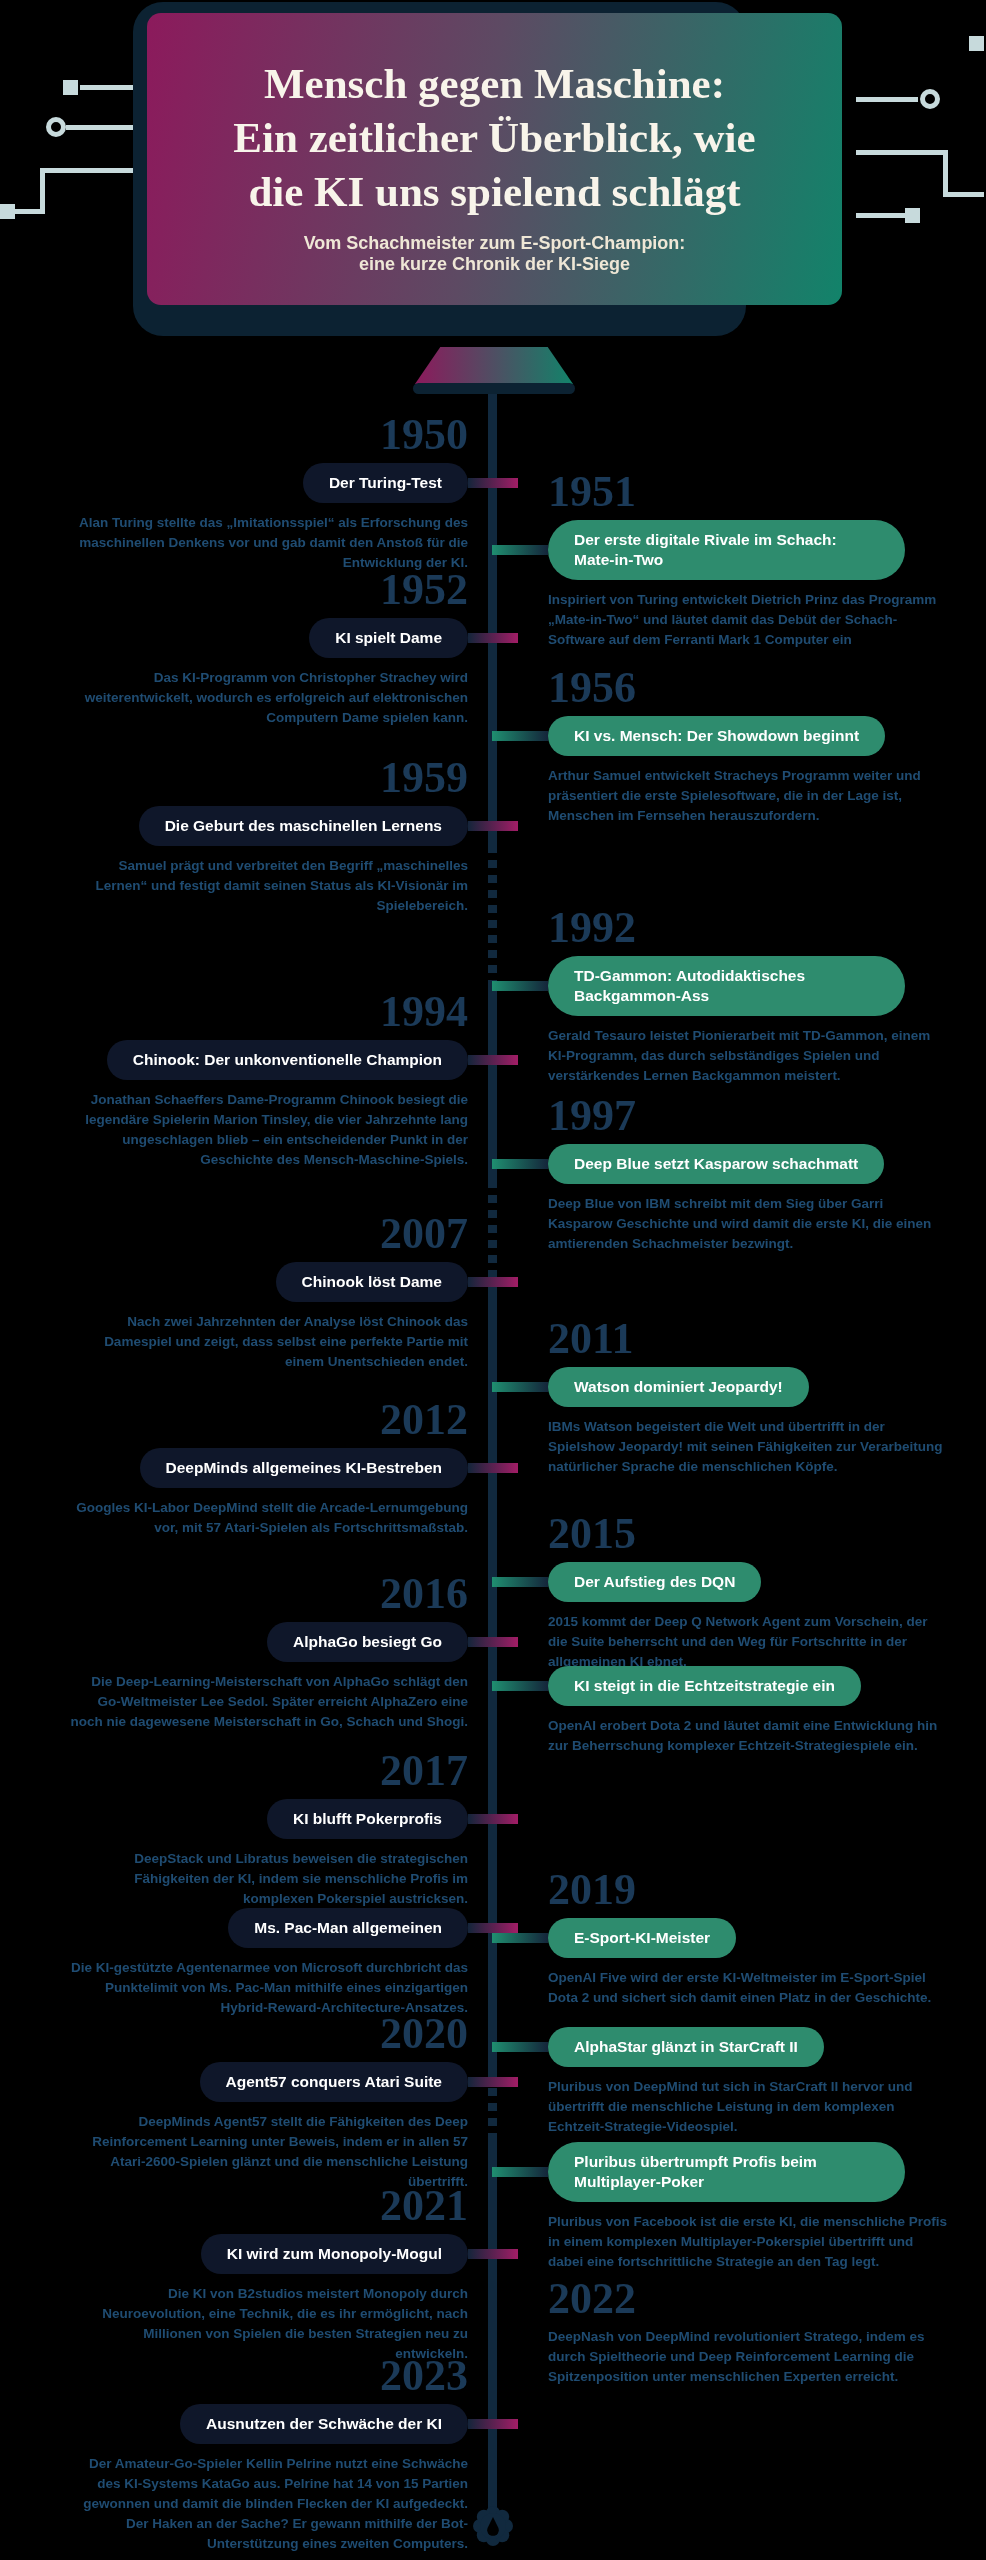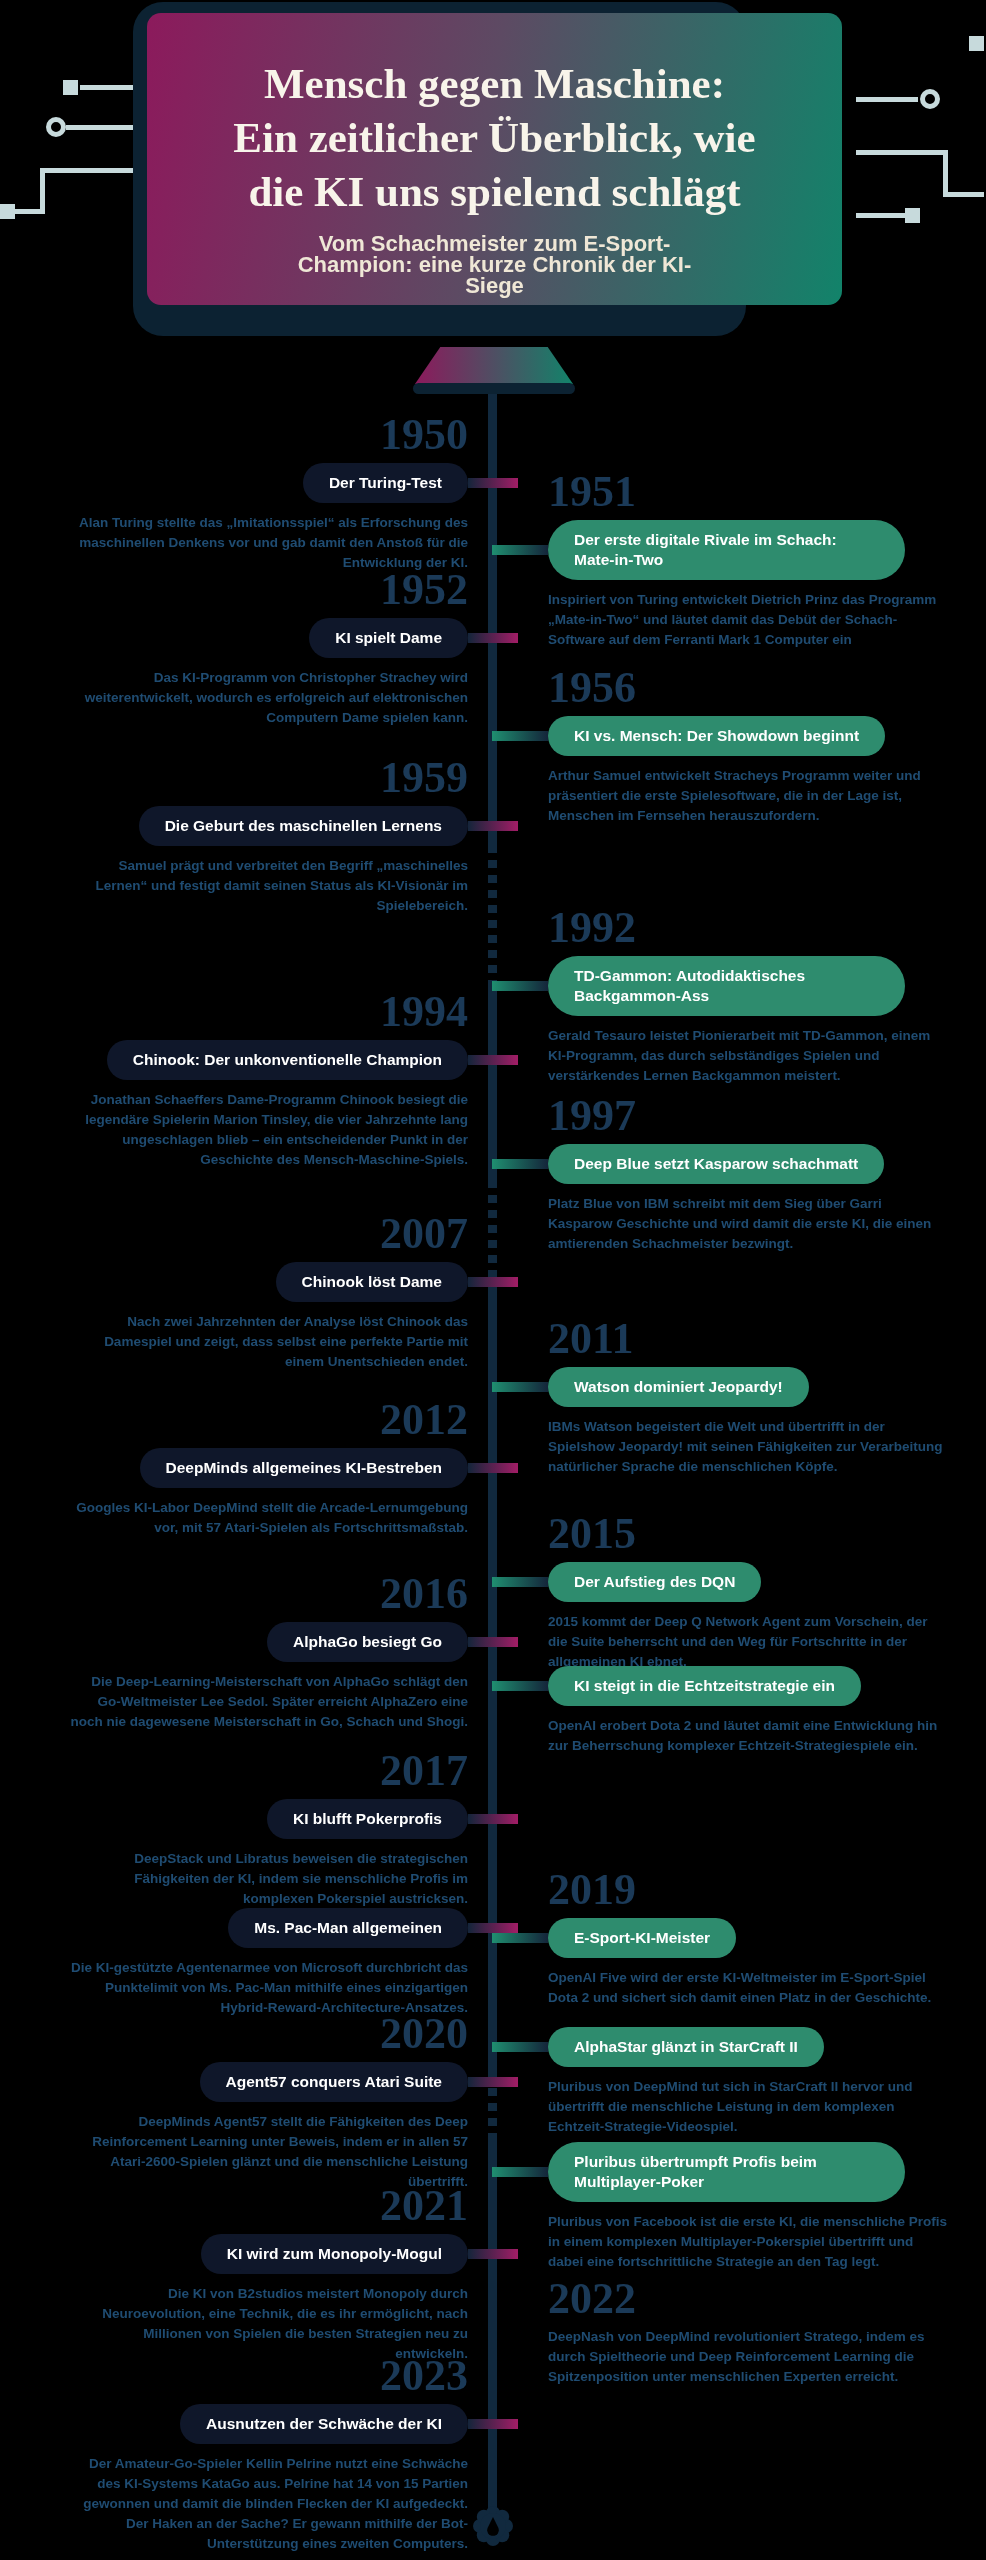--- a/index.html
+++ b/index.html
@@ -8,21 +8,21 @@
 
   
   .monitor{position:absolute;left:133px;top:2px;width:613px;height:334px;
            background:#0c2232;border-radius:30px;}
   .screen{position:absolute;left:14px;top:11px;width:695px;height:292px;
           border-radius:14px;
           background:linear-gradient(100deg,#8c1a5c 0%,#5d4a63 48%,#12836a 100%);
           text-align:center;}
   .title{padding-top:44px;font-family:"Liberation Serif",serif;font-weight:700;
          font-size:43px;line-height:54px;color:#f8f4ea;}
-  .subtitle{margin:14px auto 0;width:420px;font-weight:700;font-size:22px;
+  .subtitle{margin:14px auto 0;width:420px;font-weight:700;font-size:18px;
             line-height:21px;color:#efe7d6;}
 
   .stand{position:absolute;left:415px;top:347px;width:158px;height:37px;
          background:linear-gradient(to right,#8c1a5c,#12836a);
          clip-path:polygon(16% 0,84% 0,100% 100%,0 100%);}
   .stand-foot{position:absolute;left:413px;top:383px;width:162px;height:11px;
               border-radius:6px;background:#0c2232;}
 
   
   .circuit{position:absolute;}
@@ -144,21 +144,21 @@
 
 <div class="event left" style="top:990px">
   <div class="year">1994</div>
   <div class="pill">Chinook: Der unkonventionelle Champion</div>
   <div class="desc">Jonathan Schaeffers Dame-Programm Chinook besiegt die legendäre Spielerin Marion Tinsley, die vier Jahrzehnte lang ungeschlagen blieb – ein entscheidender Punkt in der Geschichte des Mensch-Maschine-Spiels.</div>
 </div>
 
 <div class="event right" style="top:1094px">
   <div class="year">1997</div>
   <div class="pill">Deep Blue setzt Kasparow schachmatt</div>
-  <div class="desc">Platz Blue von IBM schreibt mit dem Sieg über Garri Kasparow Geschichte und wird damit die erste KI, die einen amtierenden Schachmeister bezwingt.</div>
+  <div class="desc">Deep Blue von IBM schreibt mit dem Sieg über Garri Kasparow Geschichte und wird damit die erste KI, die einen amtierenden Schachmeister bezwingt.</div>
 </div>
 
 <div class="event left" style="top:1212px">
   <div class="year">2007</div>
   <div class="pill">Chinook löst Dame</div>
   <div class="desc">Nach zwei Jahrzehnten der Analyse löst Chinook das Damespiel und zeigt, dass selbst eine perfekte Partie mit einem Unentschieden endet.</div>
 </div>
 
 <div class="event right" style="top:1317px">
   <div class="year">2011</div>

